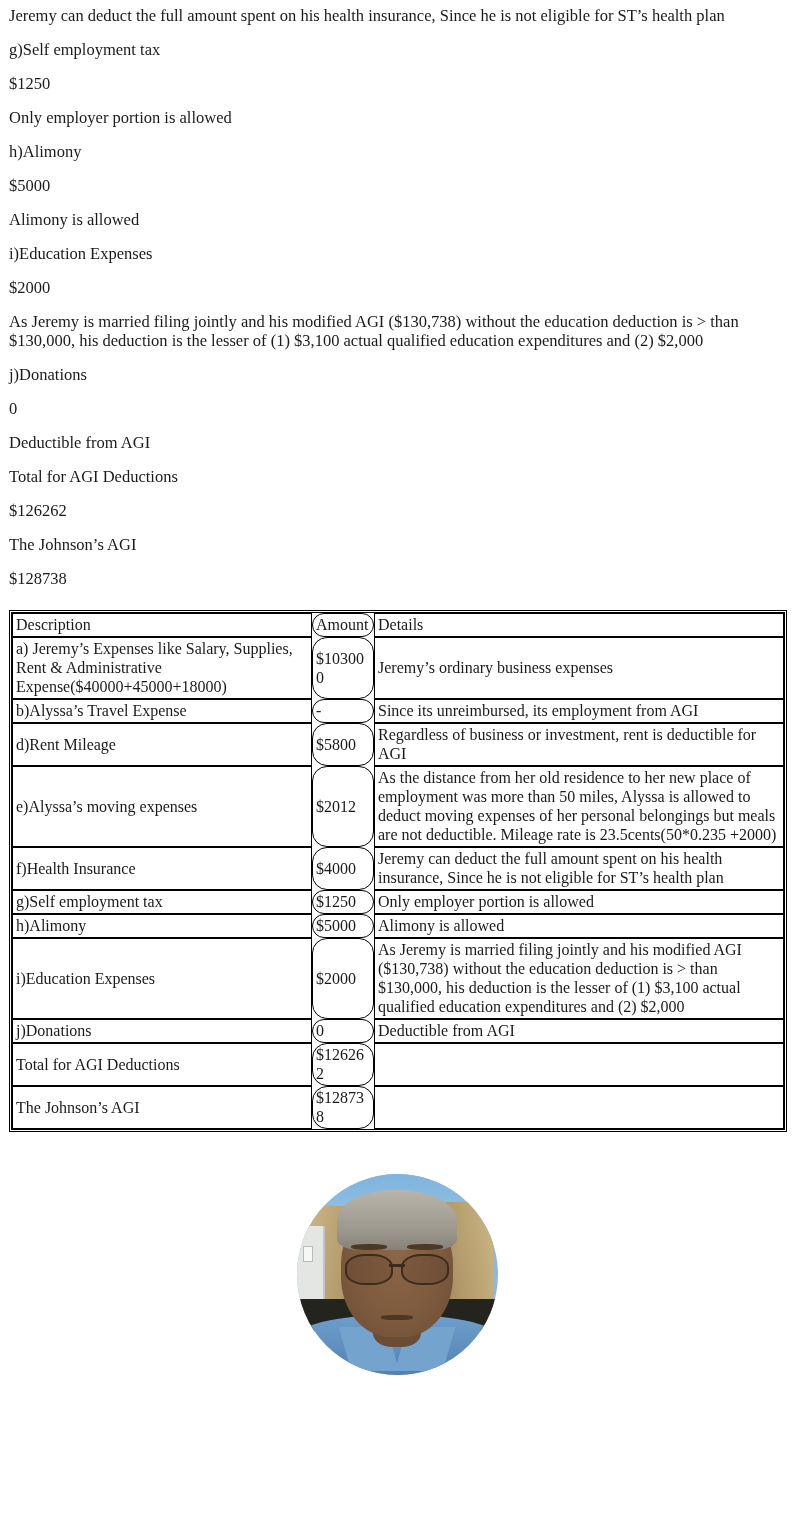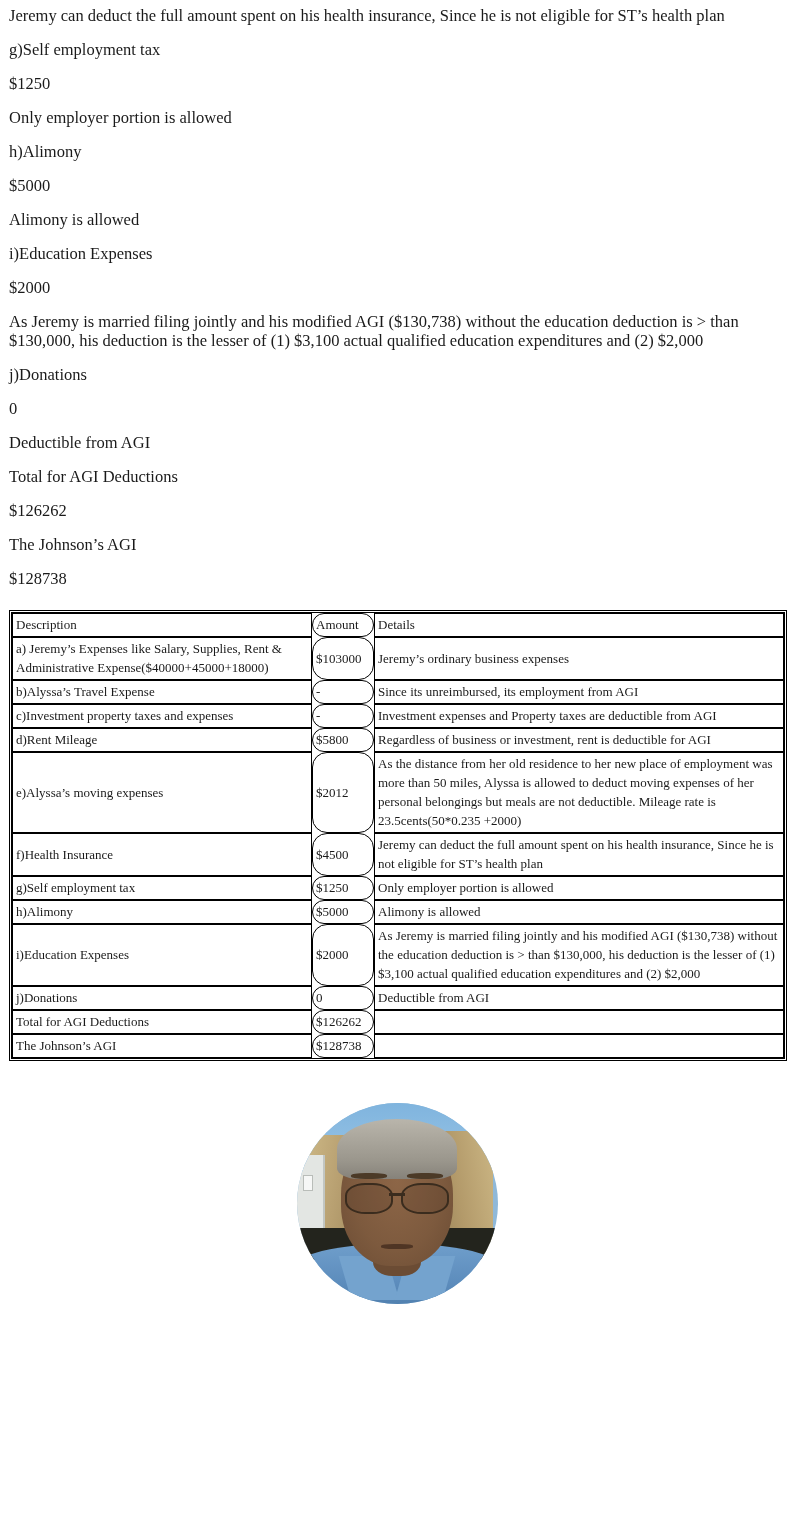--- a/index.html
+++ b/index.html
@@ -42,21 +42,21 @@
     border-collapse: separate;
     border-spacing: 0;
     width: 776px;
     table-layout: fixed;
     border: 3px double #000000;
     background: #ffffff;
   }
   table.agi td {
     border: 1px solid #000000;
     padding: 1px 3px 2px 3px;
-    font-size: 13px;
+    font-size: 16px;
     line-height: 19px;
     vertical-align: middle;
     color: #1a1a1a;
     word-wrap: break-word;
     overflow-wrap: break-word;
   }
   col.c-desc   { width: 300px; }
   col.c-amount { width: 62px; }
   col.c-detail { width: 410px; }
 
@@ -241,37 +241,32 @@
           <td class="desc">a) Jeremy’s Expenses like Salary, Supplies, Rent &amp; Administrative Expense($40000+45000+18000)</td>
           <td class="amount">$103000</td>
           <td class="detail">Jeremy’s ordinary business expenses</td>
         </tr>
         <tr>
           <td class="desc">b)Alyssa’s Travel Expense</td>
           <td class="amount">-</td>
           <td class="detail">Since its unreimbursed, its employment from AGI</td>
         </tr>
         <tr>
-          <td class="desc">c)Investment property taxes and expenses</td>
-          <td class="amount">-</td>
-          <td class="detail">Investment expenses and Property taxes are deductible from AGI</td>
-        </tr>
-        <tr>
           <td class="desc">d)Rent Mileage</td>
           <td class="amount">$5800</td>
           <td class="detail">Regardless of business or investment, rent is deductible for AGI</td>
         </tr>
         <tr>
           <td class="desc">e)Alyssa’s moving expenses</td>
           <td class="amount">$2012</td>
           <td class="detail">As the distance from her old residence to her new place of employment was more than 50 miles, Alyssa is allowed to deduct moving expenses of her personal belongings but meals are not deductible. Mileage rate is 23.5cents(50*0.235 +2000)</td>
         </tr>
         <tr>
           <td class="desc">f)Health Insurance</td>
-          <td class="amount">$4500</td>
+          <td class="amount">$4000</td>
           <td class="detail">Jeremy can deduct the full amount spent on his health insurance, Since he is not eligible for ST’s health plan</td>
         </tr>
         <tr>
           <td class="desc">g)Self employment tax</td>
           <td class="amount">$1250</td>
           <td class="detail">Only employer portion is allowed</td>
         </tr>
         <tr>
           <td class="desc">h)Alimony</td>
           <td class="amount">$5000</td>

